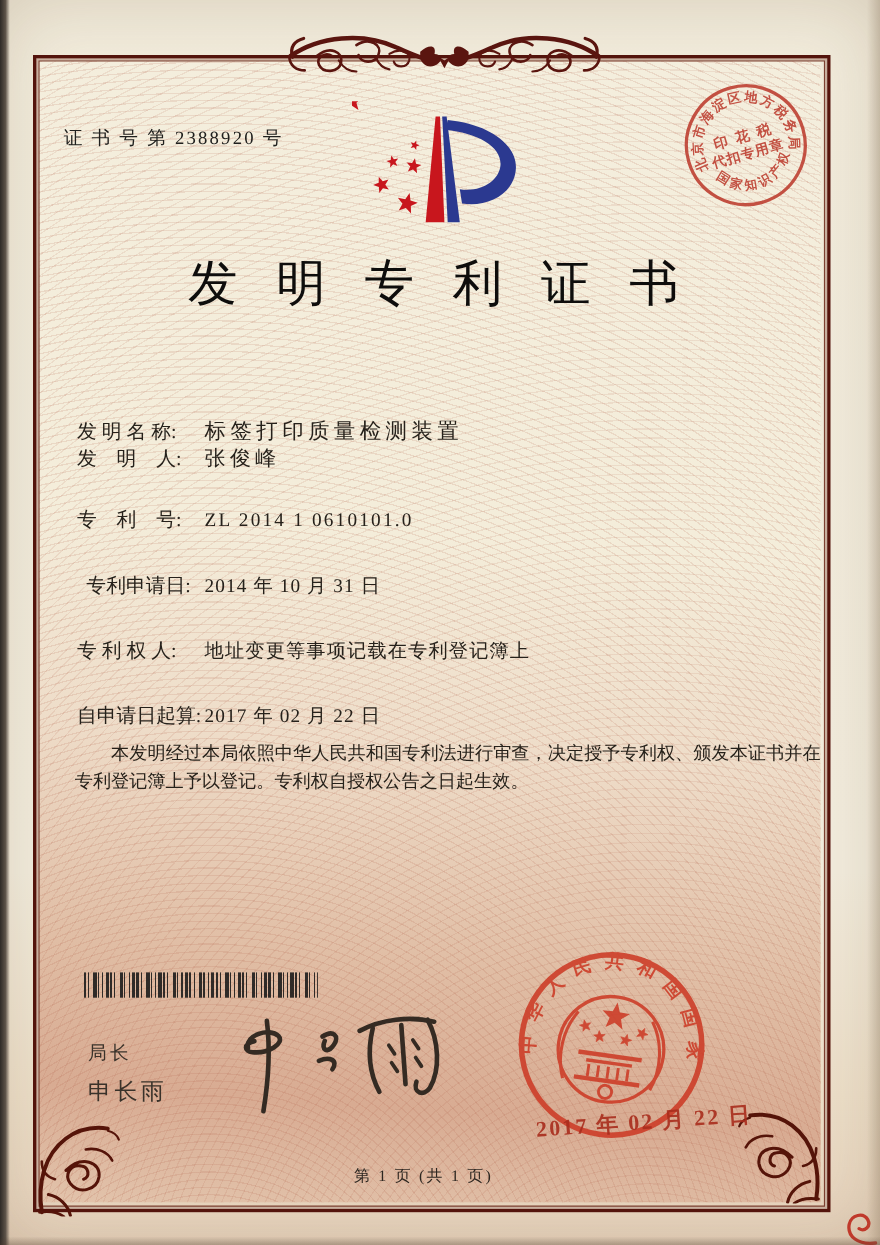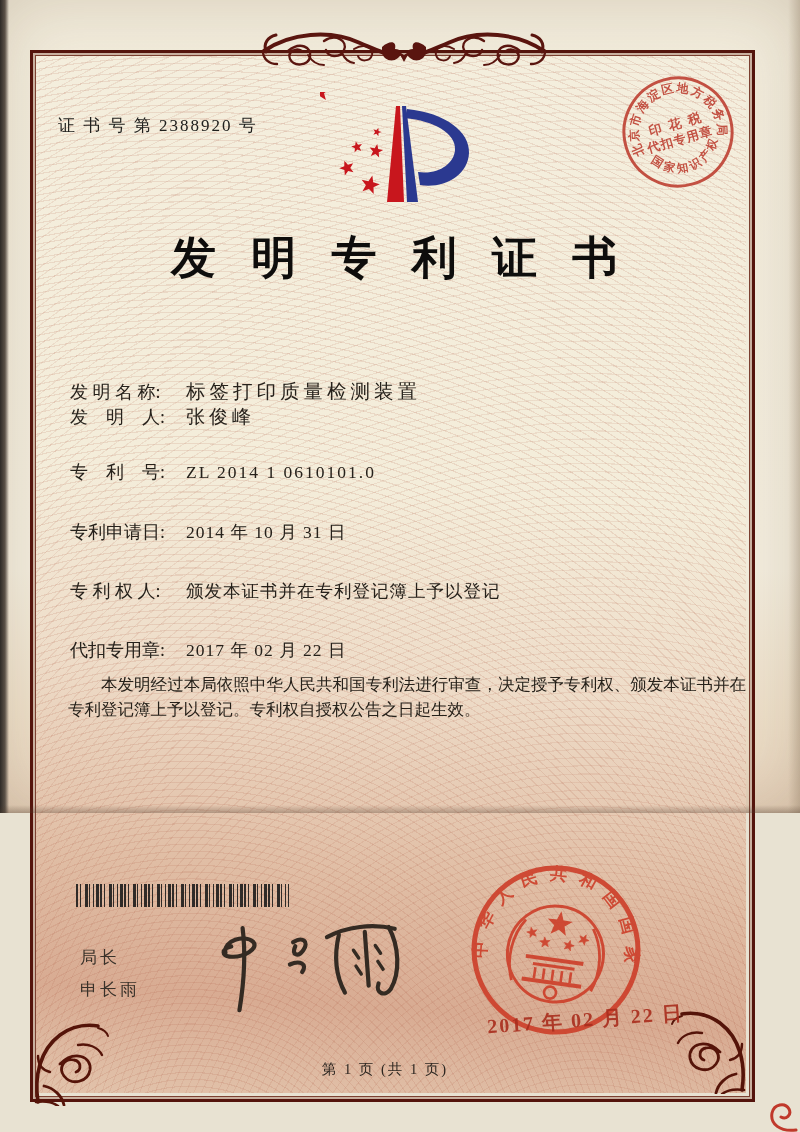--- a/index.html
+++ b/index.html
@@ -1,18 +1,18 @@
 <!DOCTYPE html>
 <html><head>
 <meta charset="utf-8">
 <style>
   html,body{margin:0;padding:0;}
   body{width:800px;height:1132px;overflow:hidden;background:#e8e2d2;
        font-family:"Liberation Serif","DejaVu Serif",serif;}
-  .page{position:relative;width:800px;height:813px;
+  .page{position:relative;width:800px;height:1132px;
         background:linear-gradient(180deg,#f2ecdc 0%,#f3edde 70%,#eddfc9 88%,#e7d3bd 100%);
         box-shadow:inset 0 0 70px rgba(115,85,55,.22);}
   
   .scan-edge-left{position:absolute;left:0;top:0;width:9px;height:100%;
         background:linear-gradient(90deg,#2e2a26 0%,#5c5248 55%,rgba(92,82,72,0) 100%);}
   .scan-edge-right{position:absolute;right:0;top:0;width:12px;height:100%;
         background:linear-gradient(270deg,rgba(140,120,95,.35),rgba(140,120,95,0));}
   .scan-edge-bottom{position:absolute;left:0;bottom:0;width:100%;height:8px;
         background:linear-gradient(0deg,rgba(80,60,45,.35),rgba(80,60,45,0));}
   
@@ -20,42 +20,42 @@
          border:3px solid #54140c;
          box-shadow:inset 0 0 0 2px rgba(243,236,220,.65), inset 0 0 0 3px #7c4030;}
   .inner-area{position:absolute;left:33px;top:53px;width:713px;height:1040px;
      background:
        repeating-radial-gradient(95% 75% at 22% 118%, rgba(176,94,72,.15) 0 1px, rgba(0,0,0,0) 1px 6px),
        repeating-radial-gradient(100% 80% at 78% 122%, rgba(176,94,72,.12) 0 1px, rgba(0,0,0,0) 1px 7px),
        linear-gradient(184deg,#f4eedd 0%,#f4edda 42%,#eedcc8 60%,#e0bda4 78%,#d8ab92 90%,#e2c3ab 100%);}
   .cert-no{position:absolute;left:58px;top:114px;font-size:17px;color:#20201e;
            letter-spacing:2px;}
   .title{position:absolute;left:0;top:228px;width:800px;text-align:center;
-         font-size:45px;font-weight:700;color:#0e0d0c;letter-spacing:12px;}
+         font-size:45px;font-weight:400;color:#0e0d0c;letter-spacing:12px;}
   .fields{position:absolute;left:70px;top:0;width:620px;}
   .field-row{position:absolute;left:0;white-space:nowrap;color:#26211b;}
   .field-row .lbl{display:inline-block;width:112px;font-size:18px;}
   .field-row .val{font-size:17.5px;letter-spacing:1px;}
   .field-row:nth-of-type(1){top:335px;margin-top:43px;} .field-row:nth-of-type(1) .val{font-size:19.5px;letter-spacing:4px;}
   .field-row:nth-of-type(2){top:404px;} .field-row:nth-of-type(2) .val{font-size:19px;letter-spacing:4px;}
   .field-row:nth-of-type(3){top:460px;} .field-row:nth-of-type(3) .val{letter-spacing:2px;}
-  .field-row:nth-of-type(4){top:520px;}
+  .field-row:nth-of-type(4){top:520px;text-align:center;}
   .field-row:nth-of-type(5){top:579px;}
   .field-row:nth-of-type(6){top:638px;}
   .body-text{position:absolute;left:68px;top:672px;width:678px;color:#26211a;
              font-size:16.5px;line-height:25px;text-align:justify;}
   .body-text p{margin:0;text-indent:2em;}
   .barcode{position:absolute;left:76px;top:884px;width:213px;height:23px;opacity:.88;
      background:repeating-linear-gradient(90deg,
        #181818 0 2px,rgba(0,0,0,0) 2px 4px,#181818 4px 5px,rgba(0,0,0,0) 5px 9px,
        #181818 9px 12px,rgba(0,0,0,0) 12px 13px,#181818 13px 14px,rgba(0,0,0,0) 14px 17px,
        #181818 17px 18px,rgba(0,0,0,0) 18px 20px,#181818 20px 23px,rgba(0,0,0,0) 23px 24px);}
   .sig-title{position:absolute;left:80px;top:946px;font-size:17px;color:#39322a;
              letter-spacing:3px;font-family:Liberation Mono, monospace;}
-  .sig-name{position:absolute;left:80px;top:978px;font-size:17px;color:#39322a;
+  .sig-name{position:absolute;left:80px;top:978px;font-size:21px;color:#39322a;
             letter-spacing:3px;font-family:"Liberation Sans","DejaVu Sans",sans-serif;}
   .sig-script{position:absolute;left:198px;top:920px;transform:rotate(-2deg);}
   .seal{position:absolute;left:468px;top:862px;transform:rotate(8deg);}
   .seal-date{position:absolute;left:487px;top:1006px;width:210px;font-size:20px;font-weight:700;
              color:#a92d1d;letter-spacing:2px;transform:rotate(-4deg);opacity:.9;}
   .footer{position:absolute;left:0;top:1060px;width:770px;text-align:center;
           font-size:14.5px;color:#2c2620;letter-spacing:2px;}
   .logo{position:absolute;left:320px;top:92px;}
   .tax-stamp{position:absolute;left:608px;top:62px;transform:rotate(-16deg);opacity:.92;}
   .dragon-ornament{position:absolute;left:258px;top:24px;}
@@ -159,24 +159,24 @@
     <div class="field-row">
       <span class="lbl">专　利　号:</span>
       <span class="val">ZL 2014 1 0610101.0</span>
     </div>
     <div class="field-row">
       <span class="lbl">专利申请日:</span>
       <span class="val">2014 年 10 月 31 日</span>
     </div>
     <div class="field-row">
       <span class="lbl">专 利 权 人:</span>
-      <span class="val">颁发本证书并在专利登记簿上予以登记</span>
-    </div>
-    <div class="field-row">
-      <span class="lbl">代扣专用章:</span>
+      <span class="val">地址变更等事项记载在专利登记簿上</span>
+    </div>
+    <div class="field-row">
+      <span class="lbl">自申请日起算:</span>
       <span class="val">2017 年 02 月 22 日</span>
     </div>
   </div>
 
   <div class="body-text">
     <p>本发明经过本局依照中华人民共和国专利法进行审查，决定授予专利权、颁发本证书并在专利登记簿上予以登记。专利权自授权公告之日起生效。</p>
   </div>
 
   <div class="barcode"></div>
 

